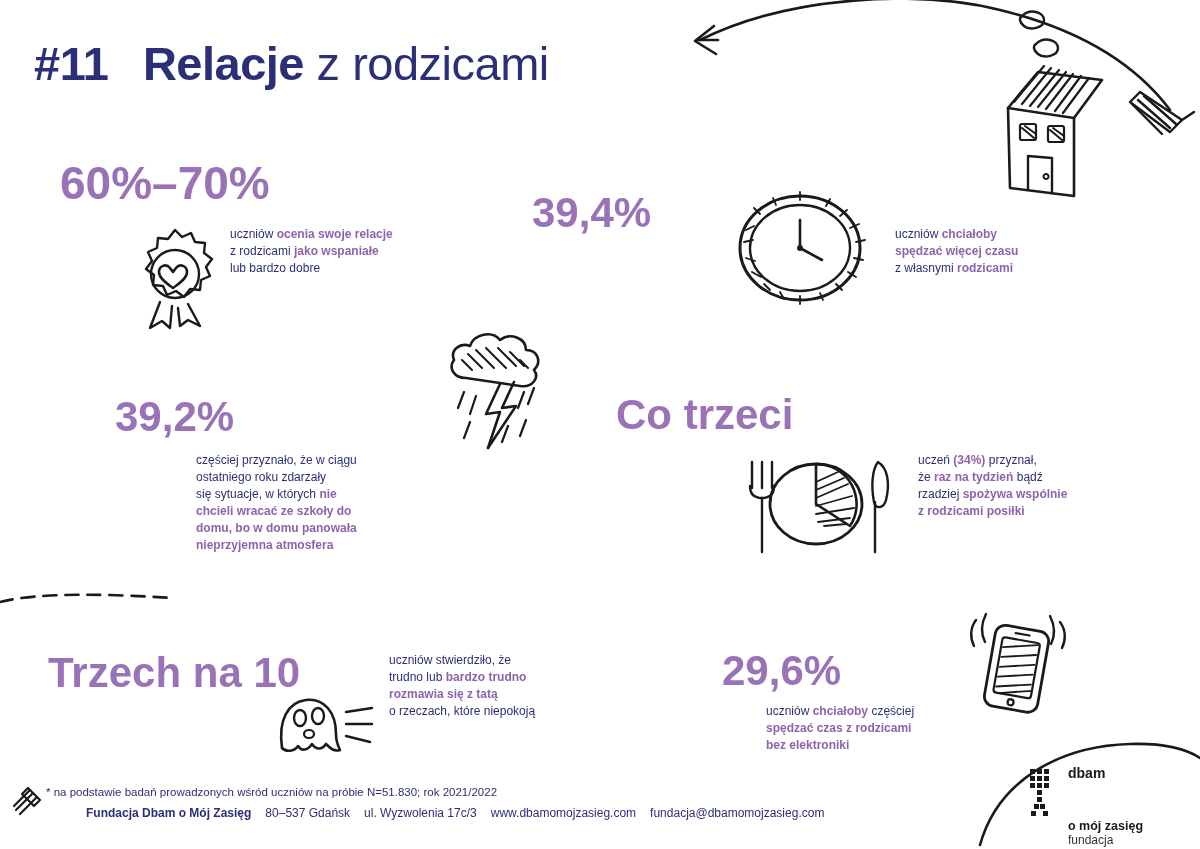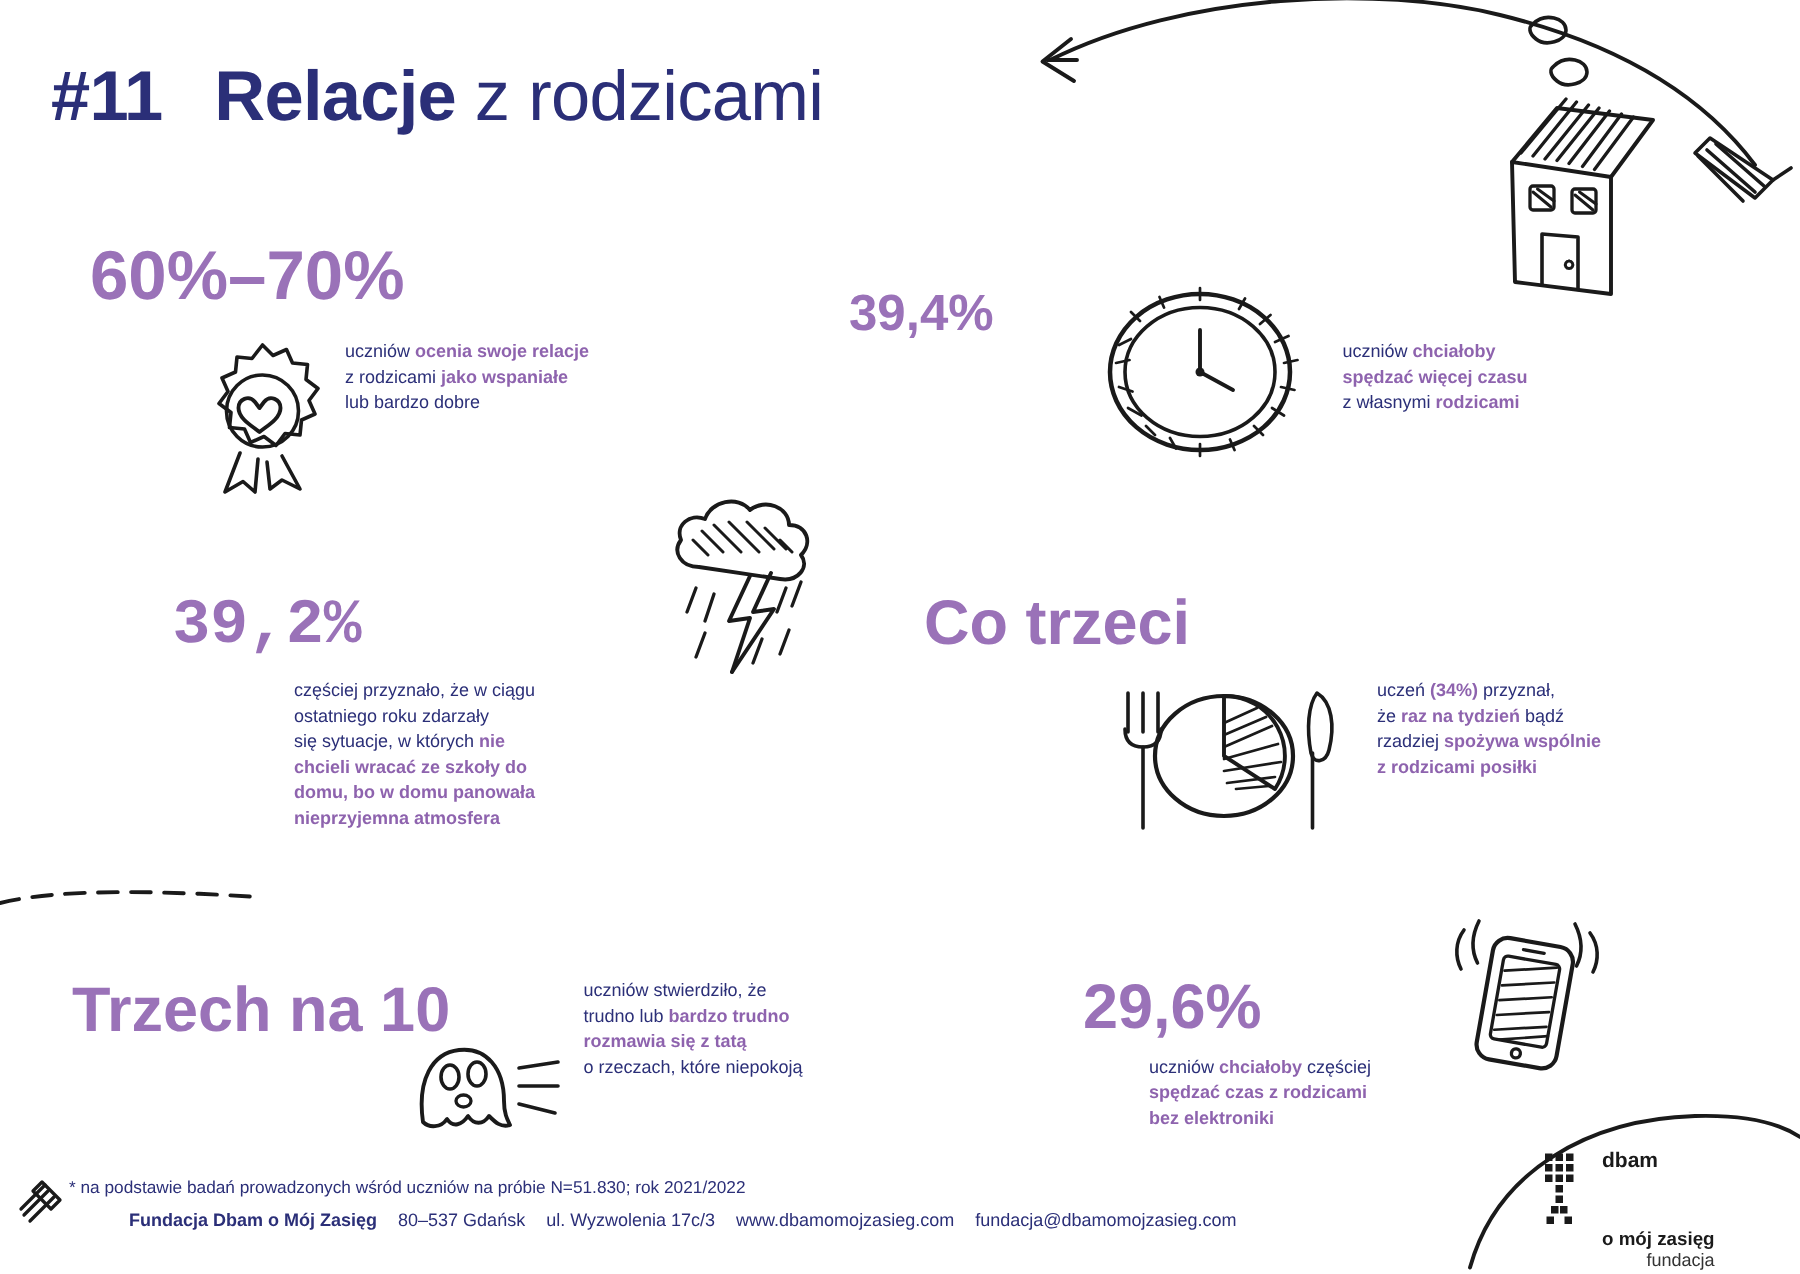--- a/index.html
+++ b/index.html
@@ -42,24 +42,24 @@
     color: #2b2f78;
     font-size: 12px;
     line-height: 1.42;
   }
   .stat-text b { font-weight: bold; color: #8e63ae; }
 
   
   #num-60 { left: 60px;  top: 160px; font-size: 46px; }
   #txt-60 { left: 230px; top: 226px; width: 300px; }
 
-  #num-394 { left: 566px; top: 192px; font-size: 34px; }
+  #num-394 { left: 532px; top: 192px; font-size: 42px; }
   #txt-394 { left: 895px; top: 226px; width: 250px; }
 
-  #num-392 { left: 115px; top: 396px; font-size: 42px; font-family: Liberation Mono, monospace; }
+  #num-392 { left: 115px; top: 396px; font-size: 42px; }
   #txt-392 { left: 196px; top: 452px; width: 290px; }
 
   #num-cotrzeci { left: 616px; top: 394px; font-size: 42px; }
   #txt-cotrzeci { left: 918px; top: 452px; width: 250px; }
 
   #num-trzech { left: 48px;  top: 636px; font-size: 42px; margin-top: 16px; }
   #txt-trzech { left: 389px; top: 652px; width: 262px; }
 
   #num-296 { left: 722px; top: 650px; font-size: 42px; }
   #txt-296 { left: 766px; top: 703px; width: 270px; }
@@ -88,21 +88,21 @@
     width: 150px; height: 62px;
   }
   .logo-text {
     position: absolute;
     left: 44px; top: 0;
     color: #1a1a1a;
     line-height: 1.18;
   }
   .logo-text .l1 { font-weight: bold; font-size: 14px; }
   .logo-text .l2 { font-weight: bold; font-size: 12.5px; margin-top: 37px; }
-  .logo-text .l3 { font-size: 12px; color: #333; text-align: right; }
+  .logo-text .l3 { font-size: 12px; color: #333; }
 
   svg { display: block; overflow: visible; }
   .deco { position: absolute; }
   .ink { fill: none; stroke: #1a1a1a; stroke-linecap: round; stroke-linejoin: round; }
 </style>
 </head>
 <body>
 
 <div class="page">
 

